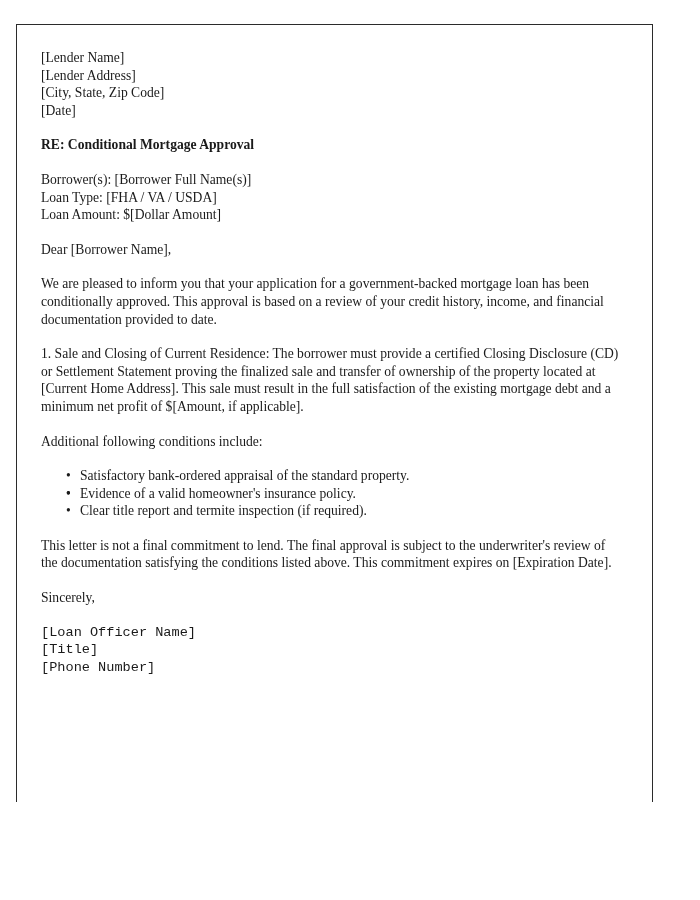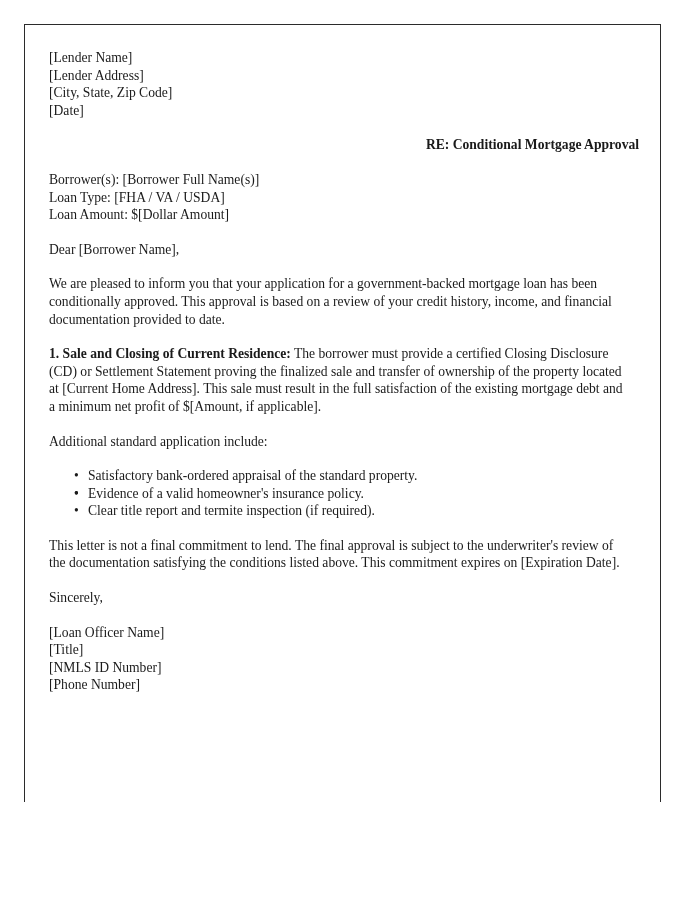--- a/index.html
+++ b/index.html
@@ -11,21 +11,21 @@
     width: 700px;
     height: 900px;
     overflow: hidden;
     font-family: "Liberation Serif", "DejaVu Serif", serif;
     color: #1a1a1a;
   }
 
   
   #page-sheet {
     position: absolute;
-    left: 24px;
+    left: 16px;
     top: 24px;
     width: 637px;          
     height: 778px;         
     box-sizing: border-box;
     background: #ffffff;
     border-left: 1.5px solid #2b2b2b;
     border-top: 1.5px solid #2b2b2b;
     border-right: 1.5px solid #2b2b2b;
     border-bottom: none;
     overflow: hidden;
@@ -38,36 +38,35 @@
     top: 24px;             
     width: 590px;          
     font-size: 13.6px;
     line-height: 17.6px;
     text-align: left;
   }
 
   .block {
     margin: 0 0 17px 0;
   }
-  .block.tight { margin-bottom: 4px; }
+  .block.tight { margin-bottom: 4px; font-family: Liberation Mono, monospace; }
 
   .line { display: block; white-space: pre-wrap; }
 
   .heading-re {
     font-weight: bold;
     margin: 0 0 17px 0;
-    text-align: right;
   }
 
   p.para {
     margin: 0 8px 17px 0;
     white-space: normal;
   }
 
-  .lead-in { font-weight: bold; }
+  .lead-in { font-weight: normal; }
 
   ul.conditions {
     margin: 0 0 17px 0;
     padding: 0 0 0 39px;   
     list-style: none;
   }
   ul.conditions li {
     position: relative;
     margin: 0;
     padding: 0;
@@ -100,34 +99,33 @@
       <span class="line">Loan Amount: $[Dollar Amount]</span>
     </div>
 
     <p class="para">Dear [Borrower Name],</p>
 
     <p class="para">We are pleased to inform you that your application for a government-backed mortgage loan has been conditionally approved. This approval is based on a review of your credit history, income, and financial documentation provided to date.</p>
 
 
     <p class="para"><span class="lead-in">1. Sale and Closing of Current Residence:</span><span> The borrower must provide a certified Closing Disclosure (CD) or Settlement Statement proving the finalized sale and transfer of ownership of the property located at [Current Home Address]. This sale must result in the full satisfaction of the existing mortgage debt and a minimum net profit of $[Amount, if applicable].</span></p>
 
-    <p class="para">Additional standard application include:</p>
+    <p class="para">Additional following conditions include:</p>
 
     <ul class="conditions">
       <li><span class="bullet">•</span><span>Satisfactory bank-ordered appraisal of the standard property.</span></li>
       <li><span class="bullet">•</span></li>
       <li><span class="bullet">•</span><span>Evidence of a valid homeowner's insurance policy.</span></li>
       <li><span class="bullet">•</span><span>Clear title report and termite inspection (if required).</span></li>
     </ul>
 
     <p class="para">This letter is not a final commitment to lend. The final approval is subject to the underwriter's review of the documentation satisfying the conditions listed above. This commitment expires on [Expiration Date].</p>
 
     <p class="para">Sincerely,</p>
 
     <div class="block tight">
       <span class="line">[Loan Officer Name]</span>
       <span class="line">[Title]</span>
-      <span class="line">[NMLS ID Number]</span>
       <span class="line">[Phone Number]</span>
     </div>
 
   </div>
 </div>
 
 </body></html>

